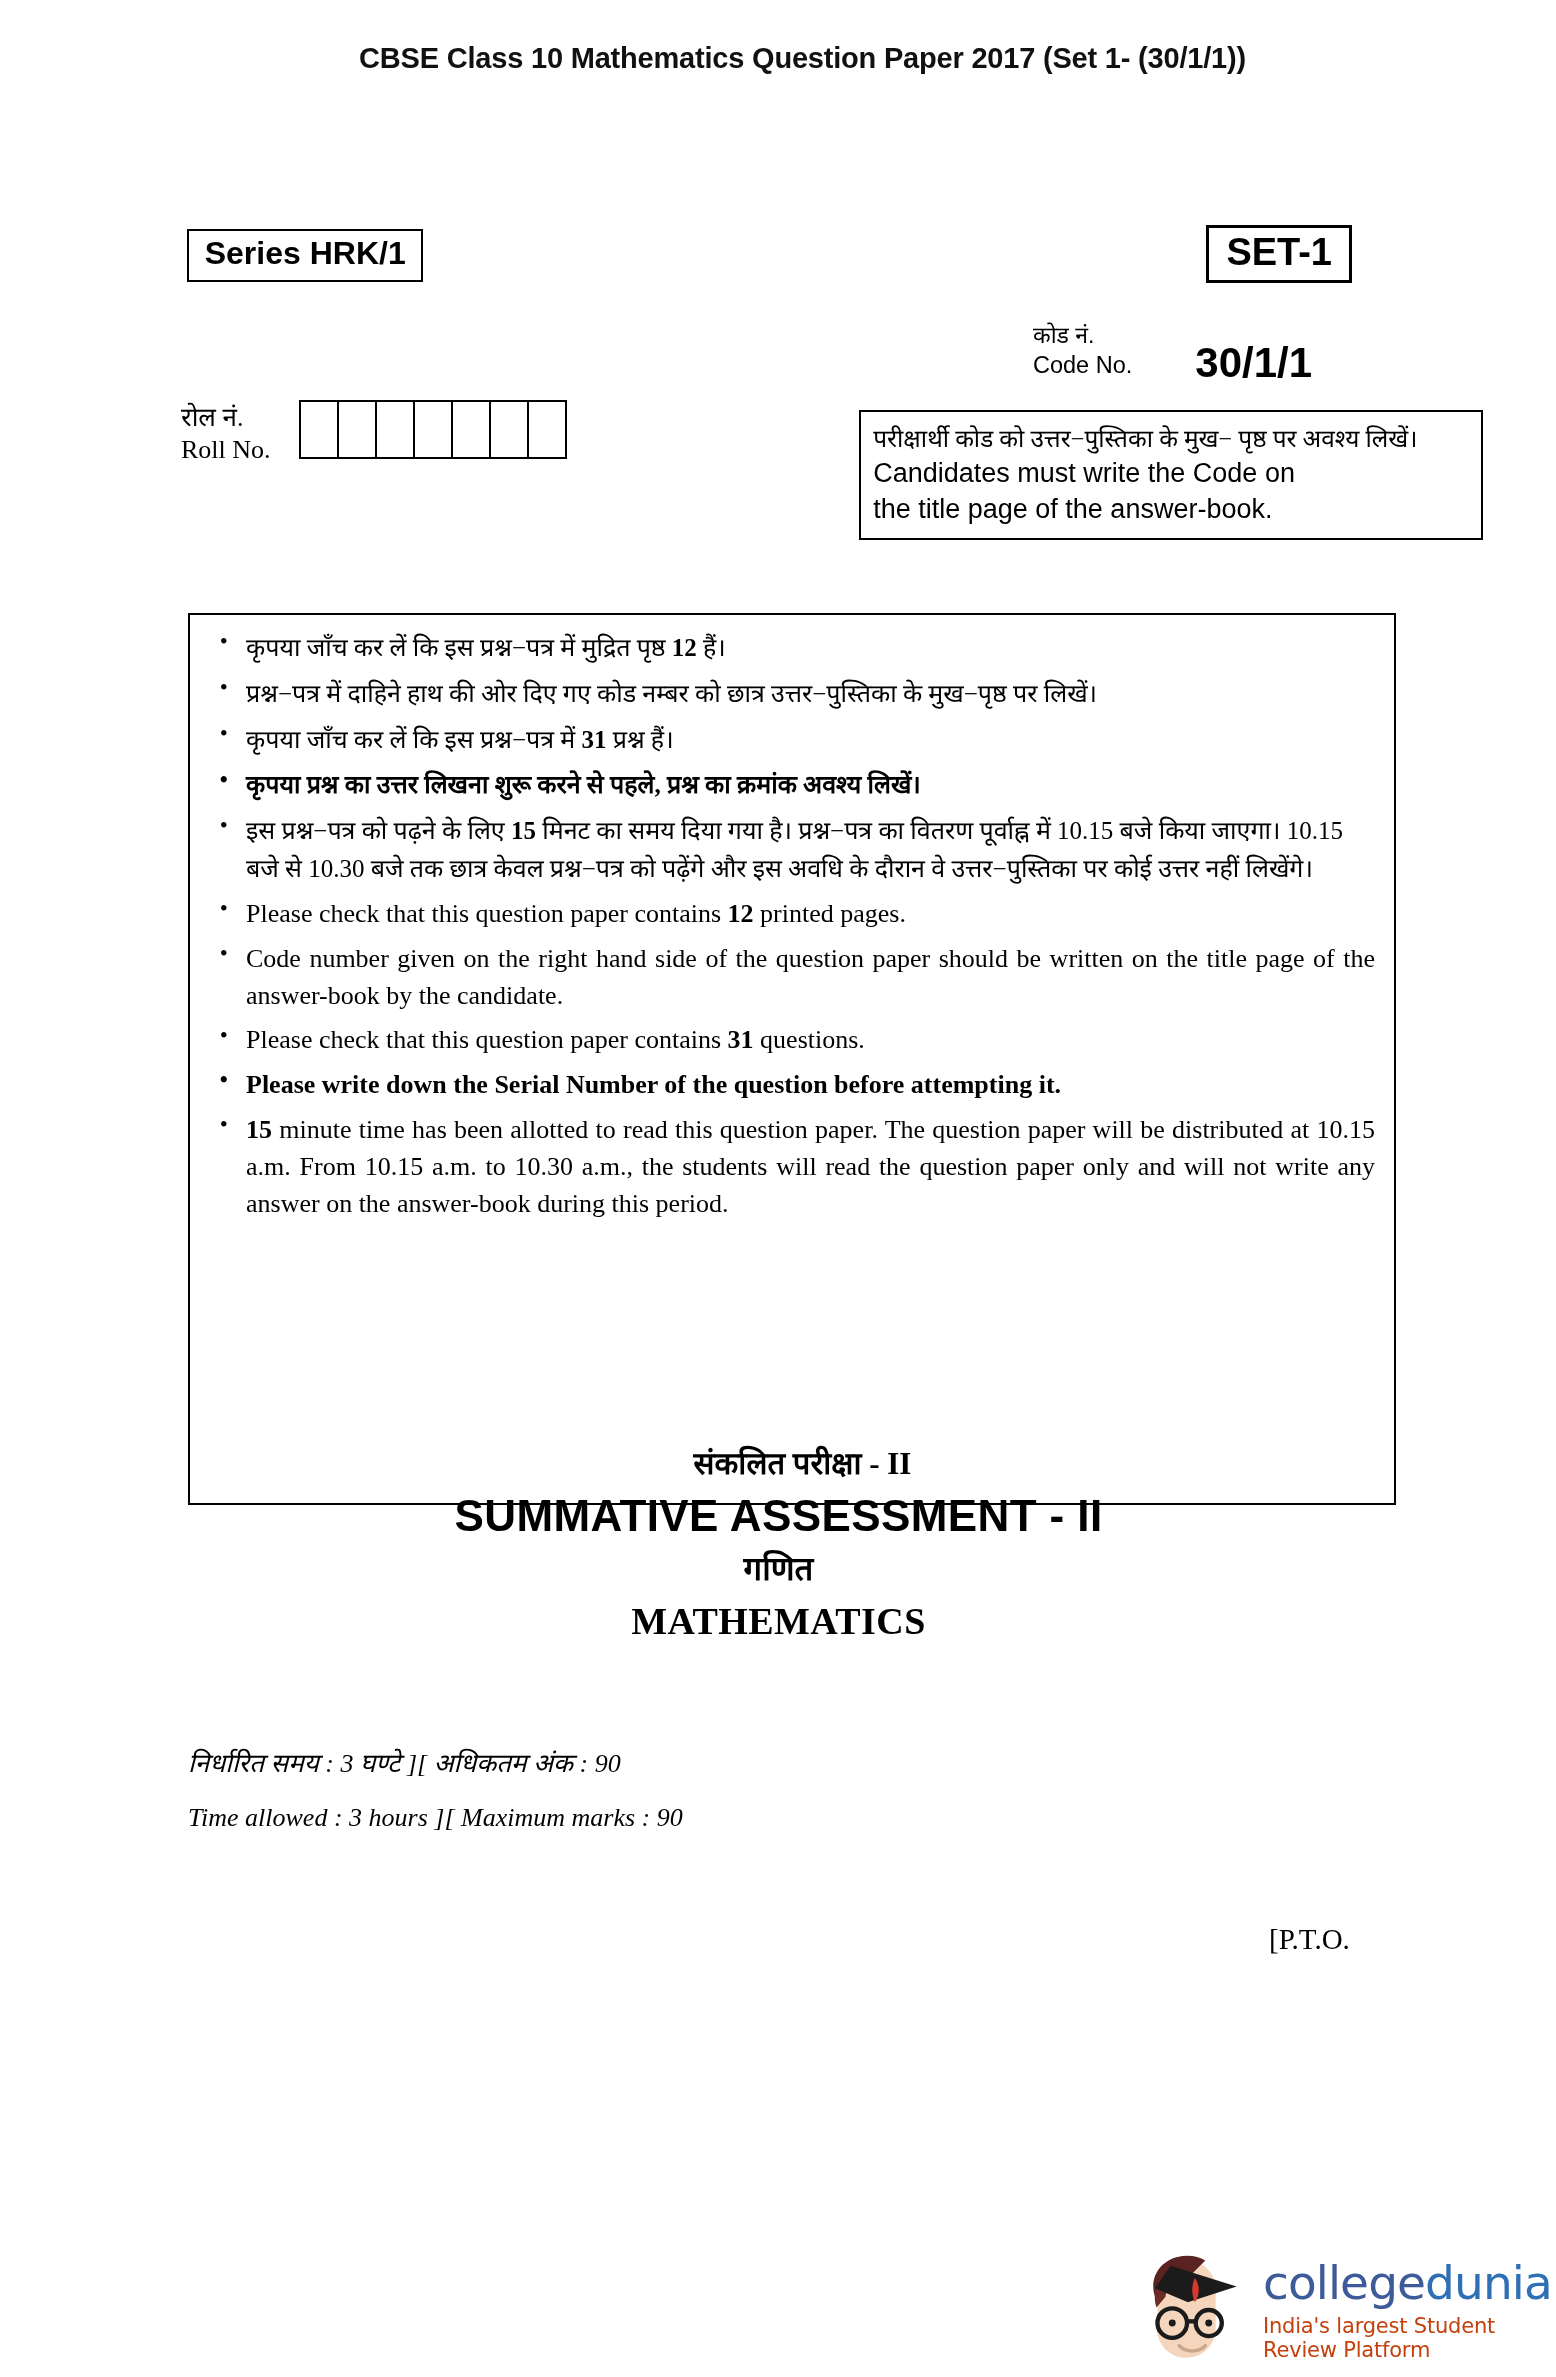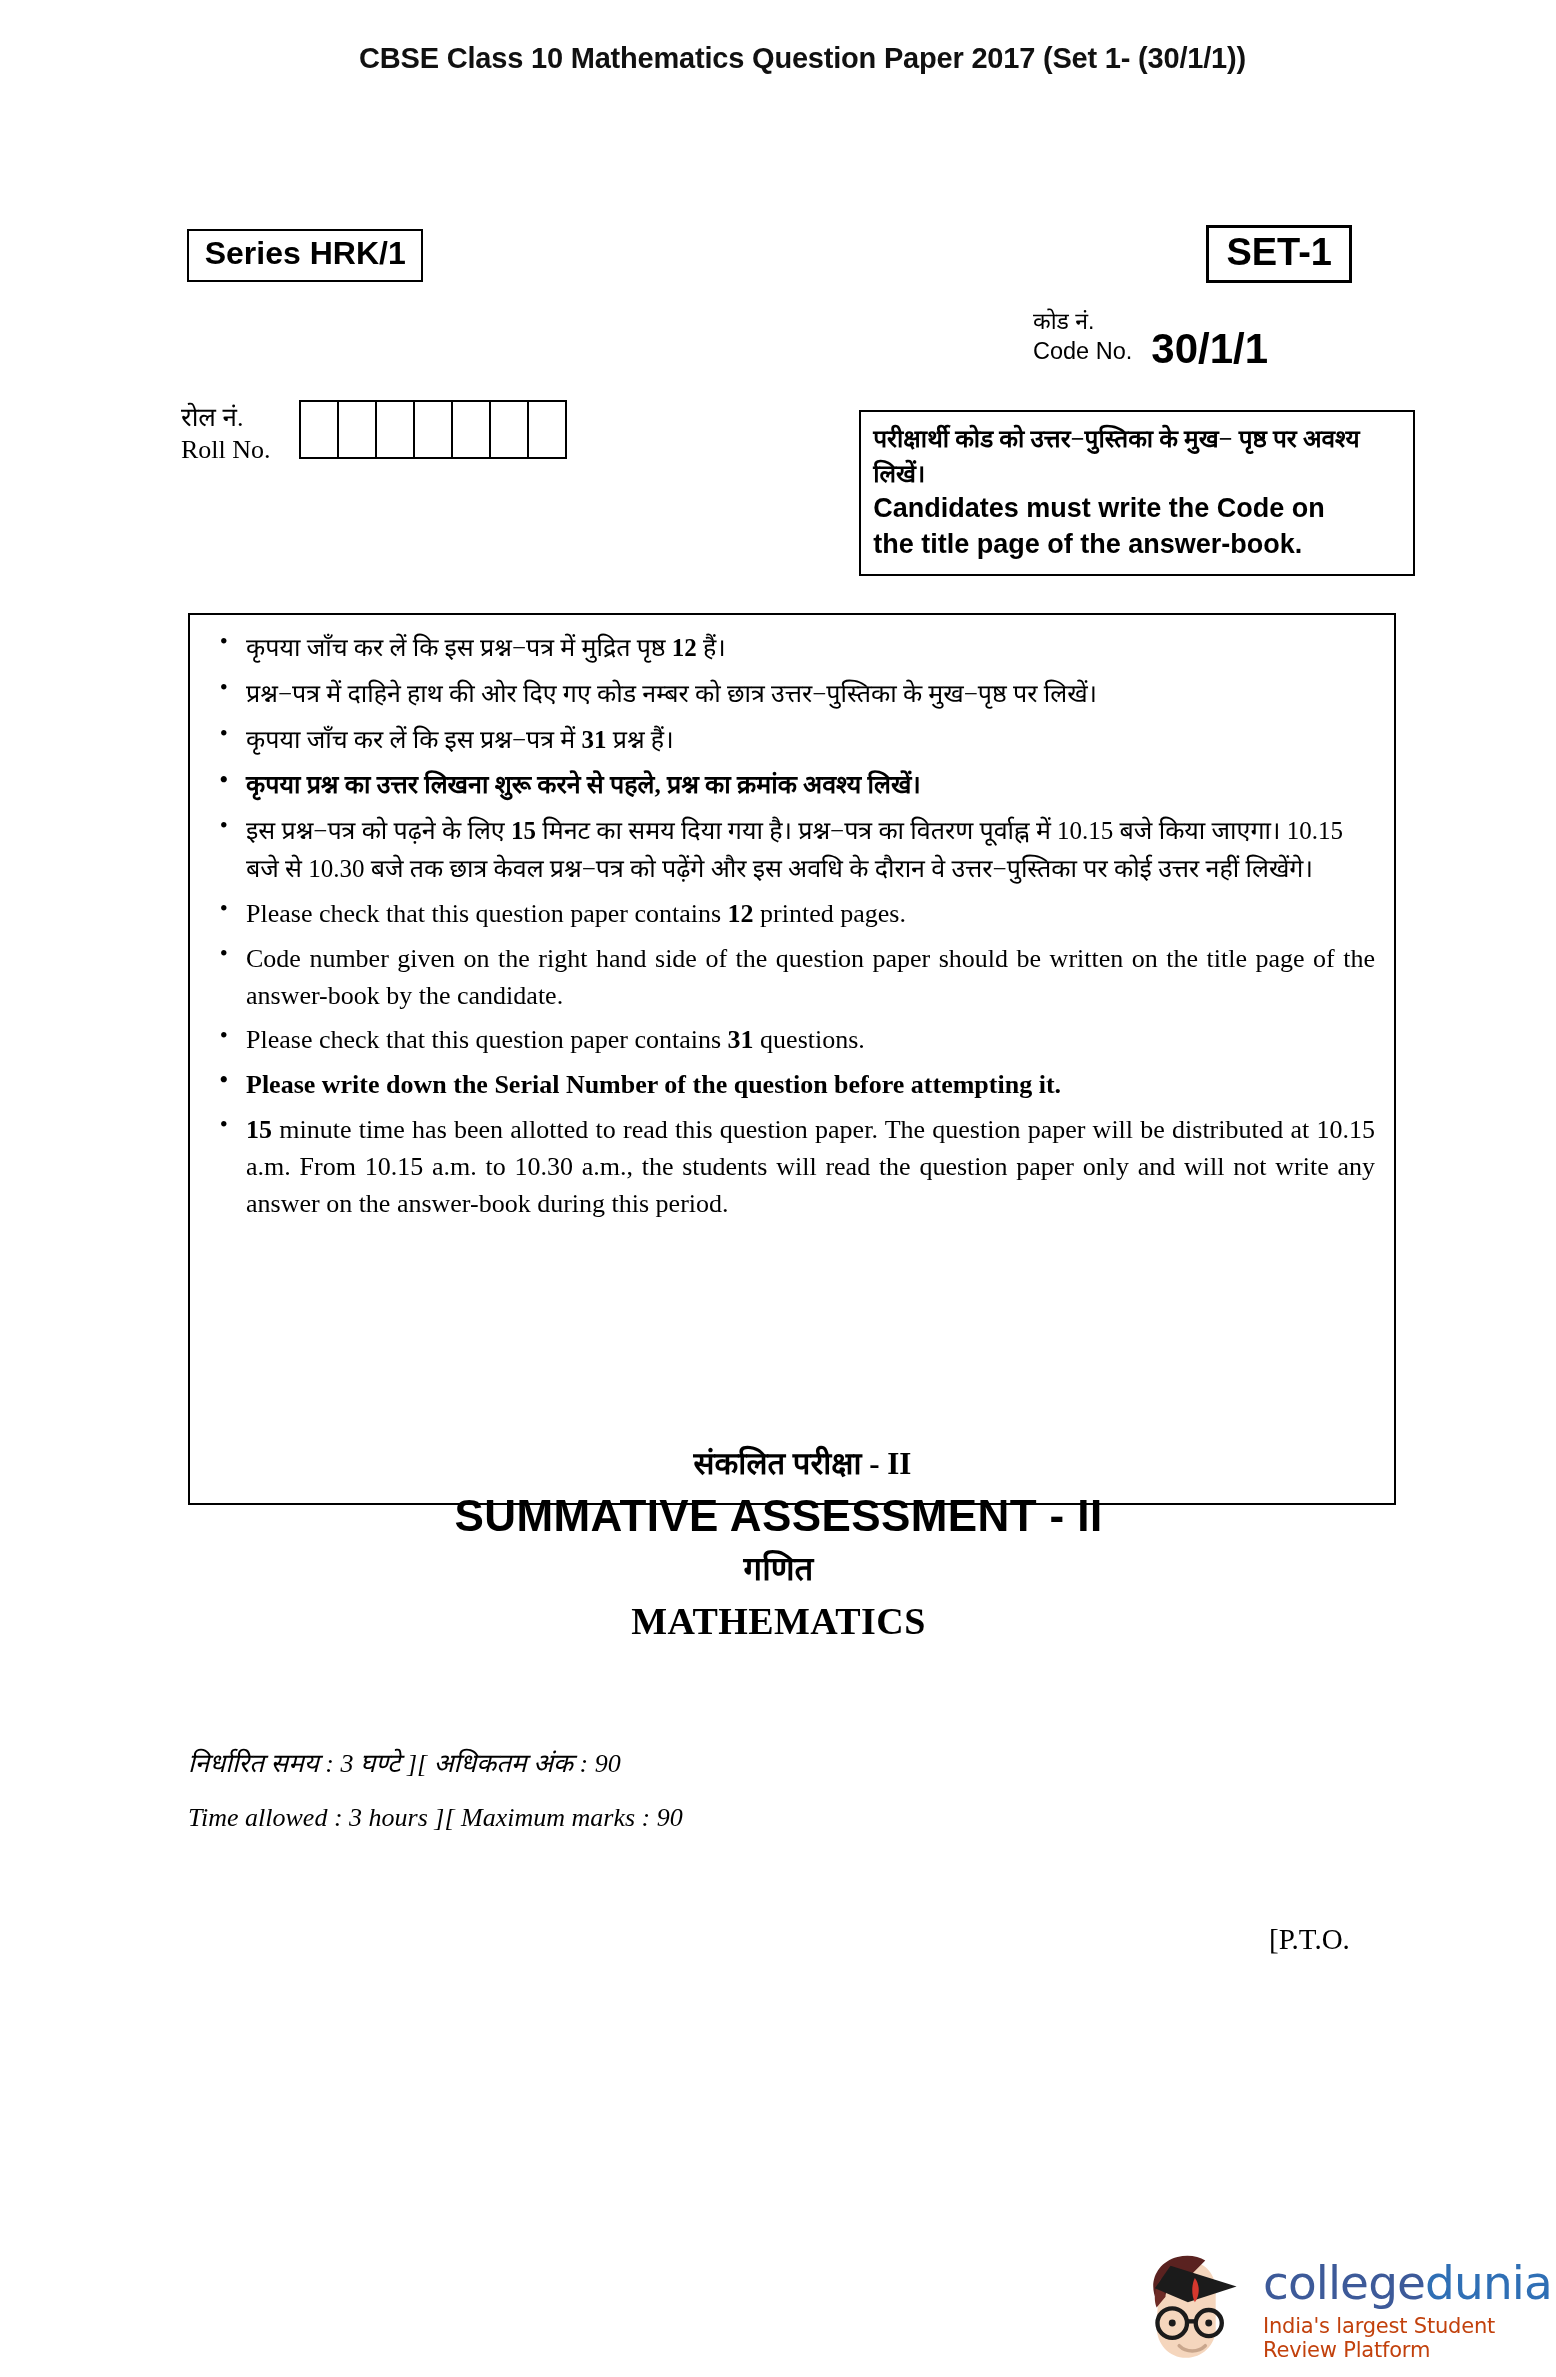--- a/index.html
+++ b/index.html
@@ -64,23 +64,24 @@
     font-weight: bold;
     font-size: 38px;
     line-height: 1.1;
     background: #fff;
   }
 
   
   .code-wrap {
     position: absolute;
     left: 1033px;
-    top: 307px;
+    top: 321px;
     display: flex;
     align-items: flex-end;
+    gap: 44px;
   }
   .code-labels {
     font-family: "Liberation Sans", sans-serif;
     font-size: 23.5px;
     line-height: 1.28;
     text-align: left;
   }
   .code-labels .hi { font-family: "Liberation Sans", sans-serif; font-size: 23px; }
   .code-value {
     font-family: "Liberation Sans", sans-serif;
@@ -117,26 +118,25 @@
     height: 55px;
     border-right: 2.6px solid #000;
   }
   .roll-cell:last-child { border-right: none; }
 
   
   .cand-box {
     position: absolute;
     left: 859px;
     top: 410px;
-    width: 556px;
+    width: 624px;
     box-sizing: border-box;
     border: 2.6px solid #000;
     padding: 8.7px 10.5px 10.5px 12.2px;
     background: #fff;
-    font-weight: bold;
   }
   .cand-hi {
     font-family: "Liberation Serif", serif;
     font-size: 24.4px;
     line-height: 1.45;
   }
   .cand-en {
     font-family: "Liberation Sans", sans-serif;
     font-size: 27px;
     line-height: 1.33;

